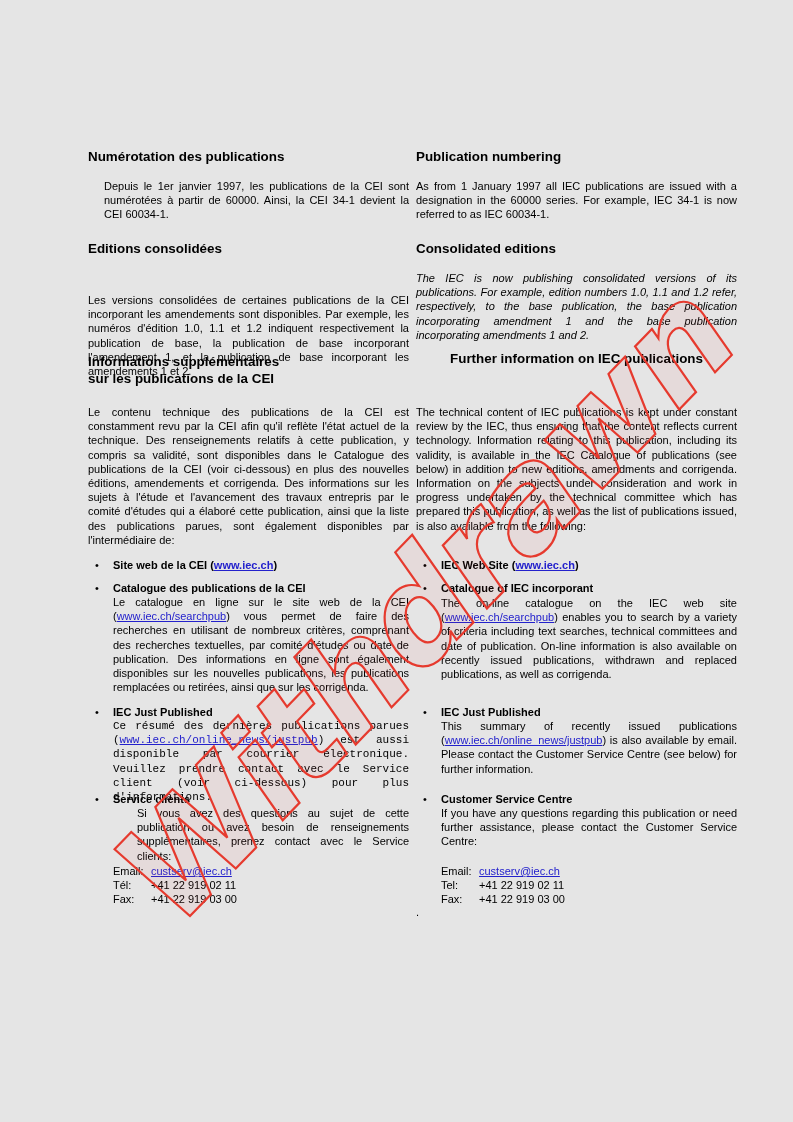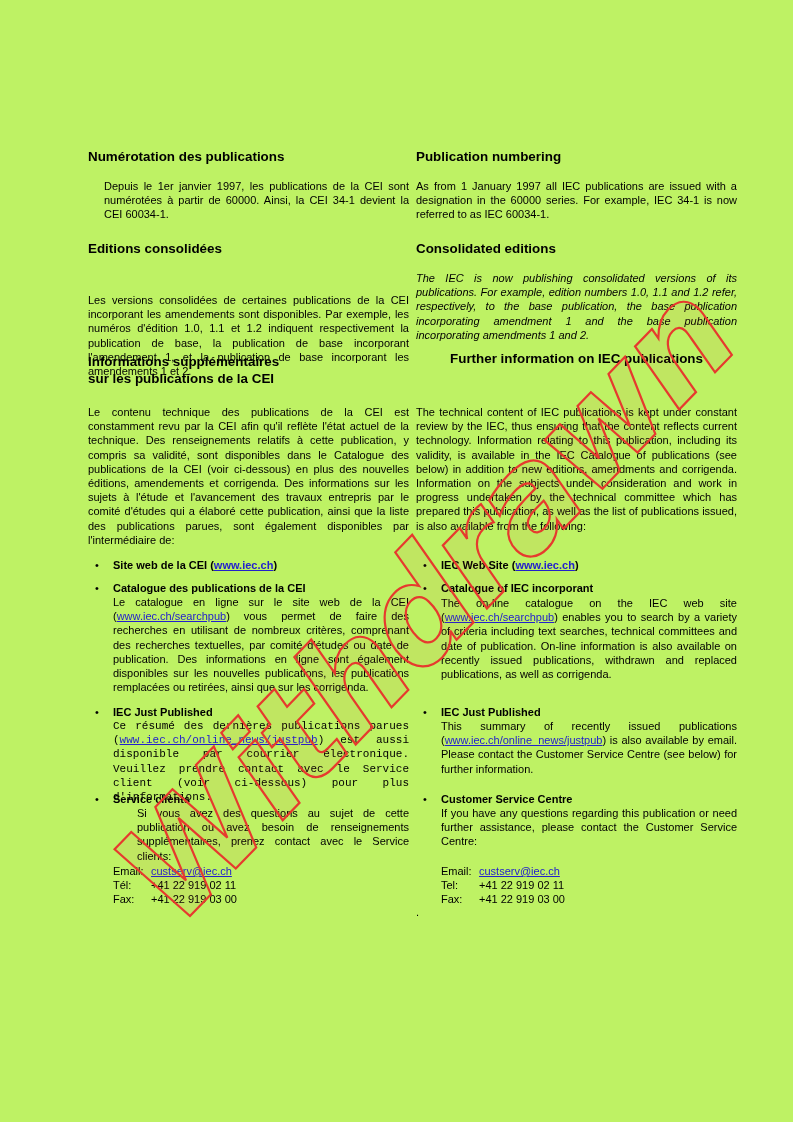--- a/index.html
+++ b/index.html
@@ -1,17 +1,17 @@
 <!DOCTYPE html>
 <html style="--wm-color: #e63a2e;"><head>
 <meta charset="utf-8">
 <style>
   html,body{margin:0;padding:0;background:#ffffff;}
   .page{
-    position:relative;width:793px;height:1122px;background:#bef264;overflow:hidden;
+    position:relative;width:793px;height:1122px;background:#e5e5e5;overflow:hidden;
     font-family:"Liberation Sans",sans-serif;color:#000;
   }
   .col{position:absolute;top:148px;width:321px;font-size:11px;line-height:14.2px;}
   .col-fr{left:88px;}
   .col-en{left:416px;}
   .blk{position:absolute;left:0;right:0;}
   .hd{font-size:13.4px;font-weight:bold;line-height:17px;text-align:left;}
   .para{text-align:justify;}
   .bullet-row{position:absolute;left:0;right:0;}
   .dot{position:absolute;left:7px;top:0;font-size:11px;}

